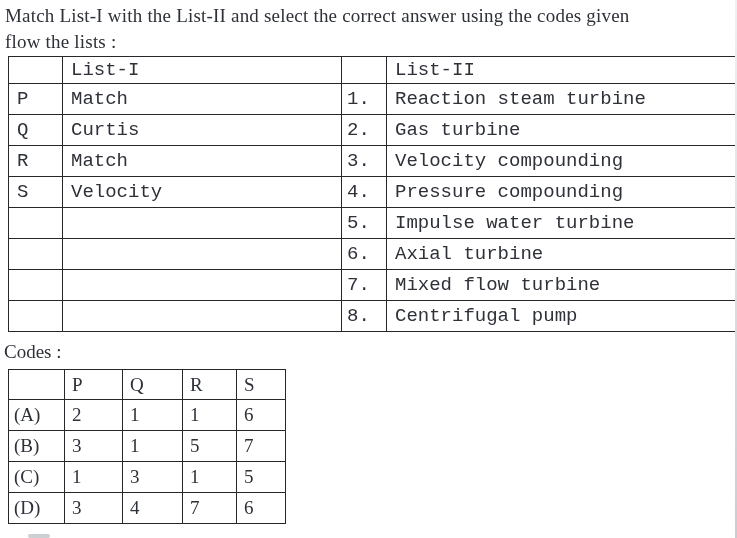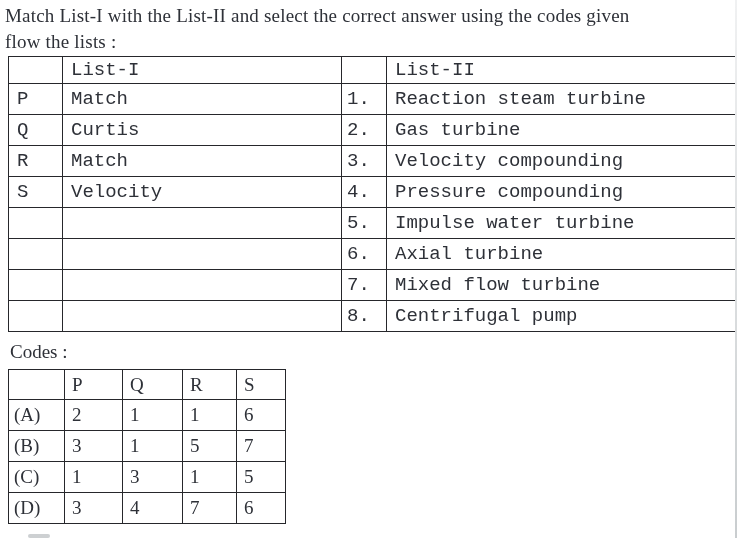--- a/index.html
+++ b/index.html
@@ -56,21 +56,21 @@
   }
   .match-table tr.hdr {
     height: 27px;
   }
   .match-table td.keycol { width: 45px; }
   .match-table td.itemcol { width: 270px; }
   .match-table td.numcol { width: 39px; padding-left: 5px; }
   .match-table td.desccol { width: 360px; }
   .codes-label {
     position: absolute;
-    left: 10px;
+    left: 4px;
     top: 341px;
     font-size: 19px;
   }
   .codes-table {
     position: absolute;
     left: 8px;
     top: 369px;
     width: 239px;
   }
   .codes-table td {

